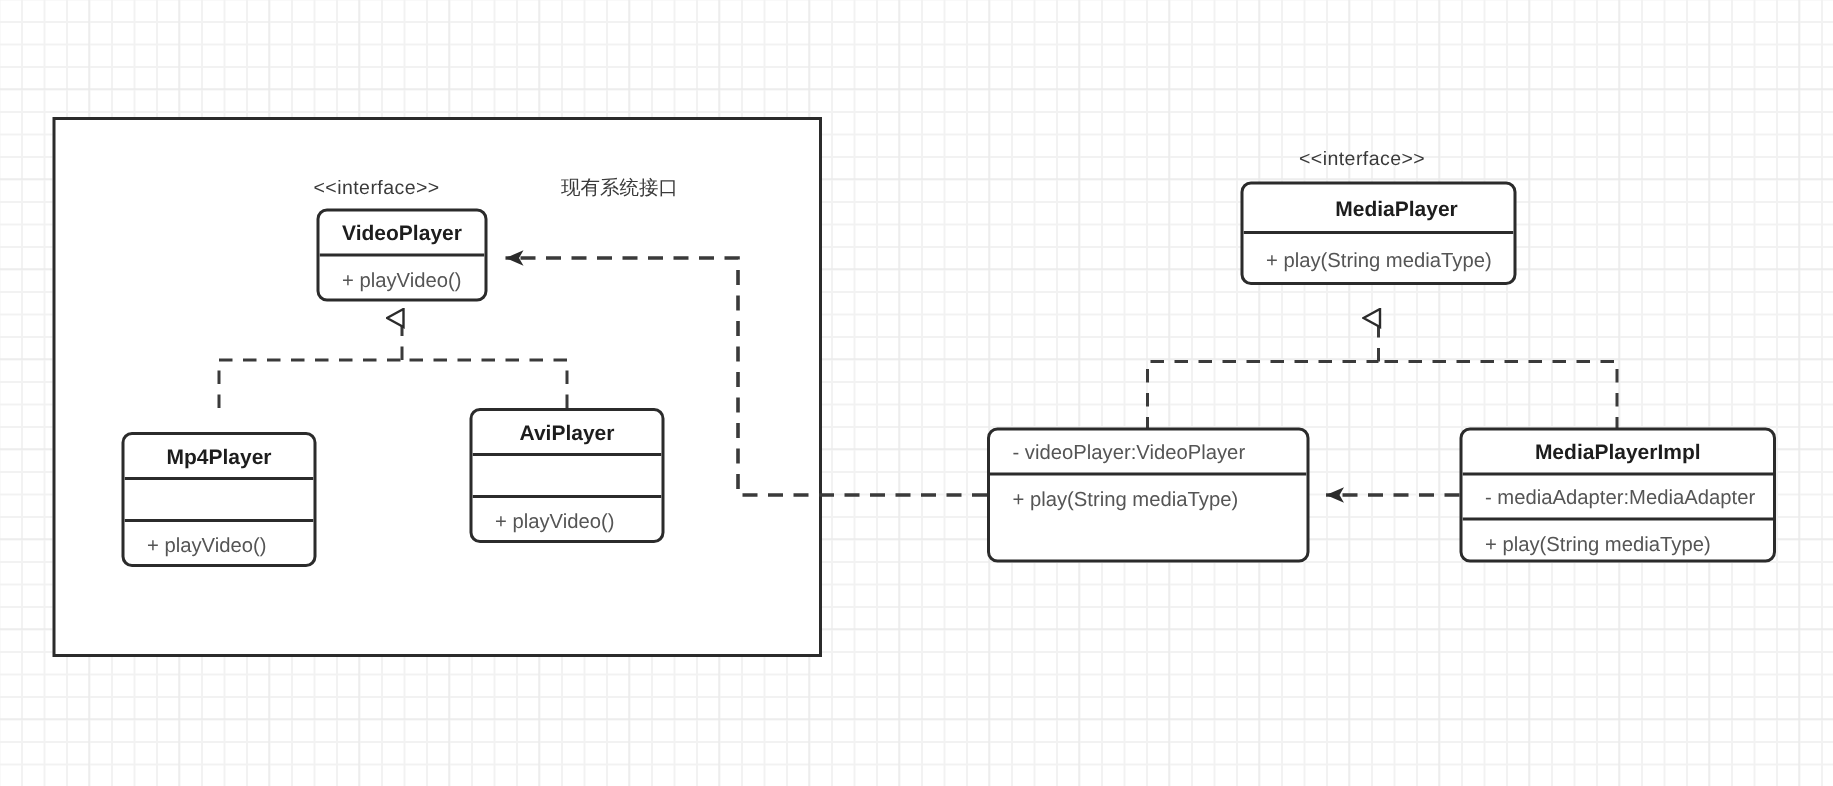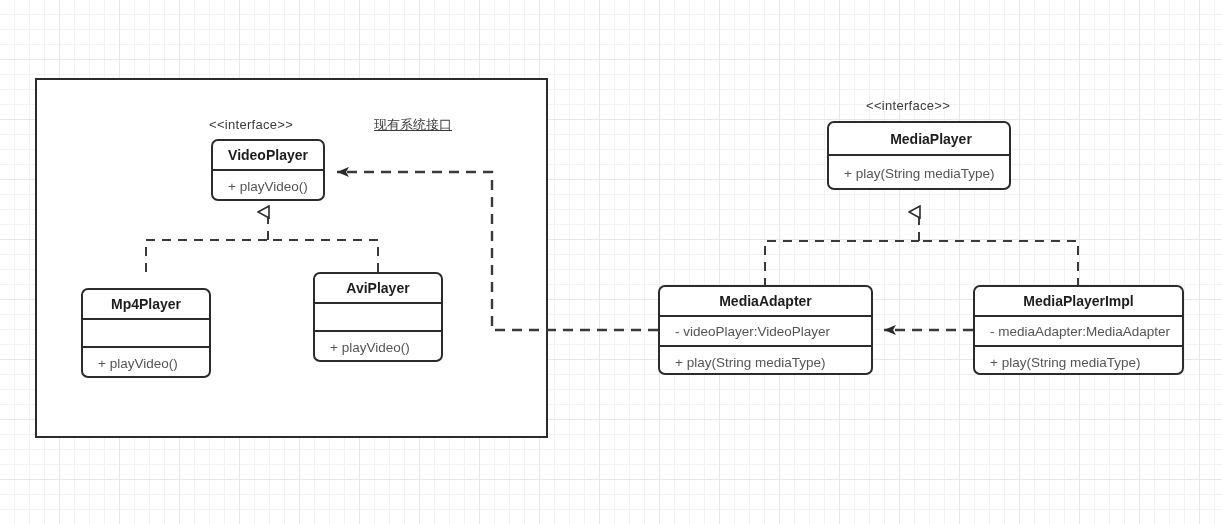--- a/index.html
+++ b/index.html
@@ -34,21 +34,20 @@
     font-size:13px;
     color:#3a3a3a;
     white-space:nowrap;
     letter-spacing:.3px;
   }
   .note-label{
     position:absolute;
     font-size:13px;
     color:#3a3a3a;
     white-space:nowrap;
-    text-decoration:underline;
   }
   .umlbox{
     position:absolute;
     box-sizing:border-box;
     border:2px solid #2b2b2b;
     border-radius:7px;
     background:#ffffff;
     overflow:hidden;
   }
   .umlbox .row{
@@ -137,21 +136,20 @@
     <div class="row member empty" style="height:28px;"></div>
     <div class="row member" style="height:30px;">+ playVideo()</div>
   </div>
 
   <div class="umlbox" style="left:827px;top:121px;width:184px;height:69px;">
     <div class="row title" style="height:33px;padding-left:24px;">MediaPlayer</div>
     <div class="row member" style="height:34px;">+ play(String mediaType)</div>
   </div>
 
   <div class="umlbox" style="left:658px;top:285px;width:215px;height:90px;">
-    <div class="row title" style="height:30px;">MediaAdapter</div>
     <div class="row member" style="height:30px;">- videoPlayer:VideoPlayer</div>
     <div class="row member" style="height:30px;">+ play(String mediaType)</div>
   </div>
 
   <div class="umlbox" style="left:973px;top:285px;width:211px;height:90px;">
     <div class="row title" style="height:30px;">MediaPlayerImpl</div>
     <div class="row member" style="height:30px;">- mediaAdapter:MediaAdapter</div>
     <div class="row member" style="height:30px;">+ play(String mediaType)</div>
   </div>
 

